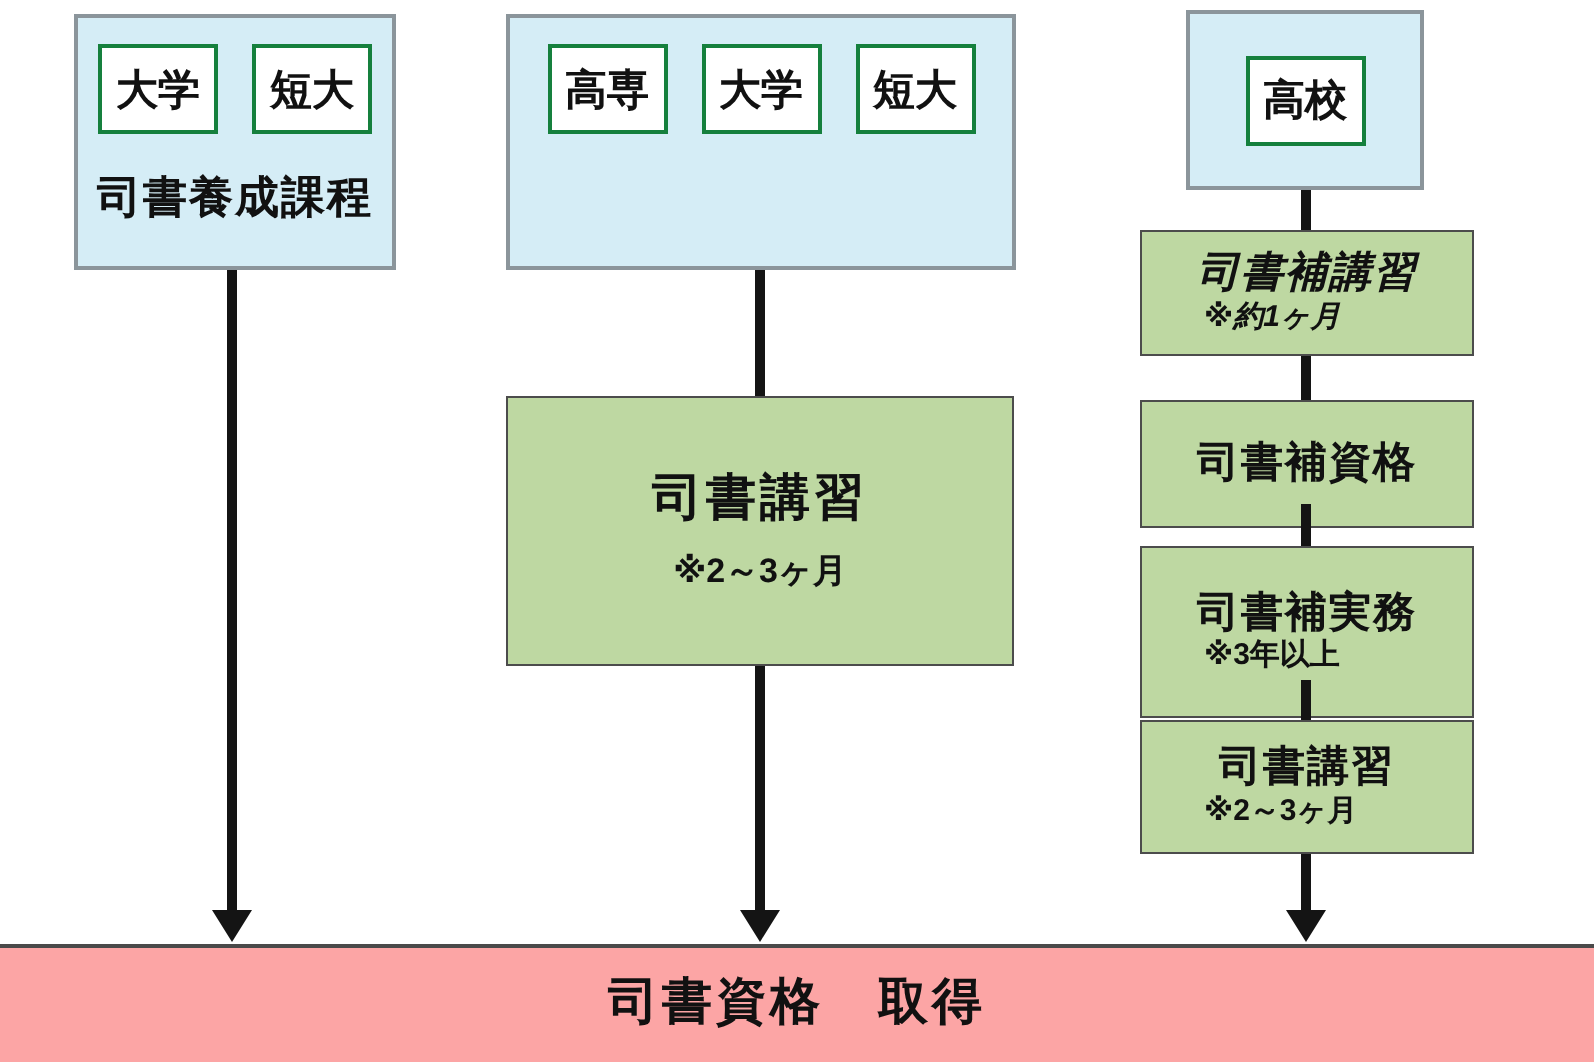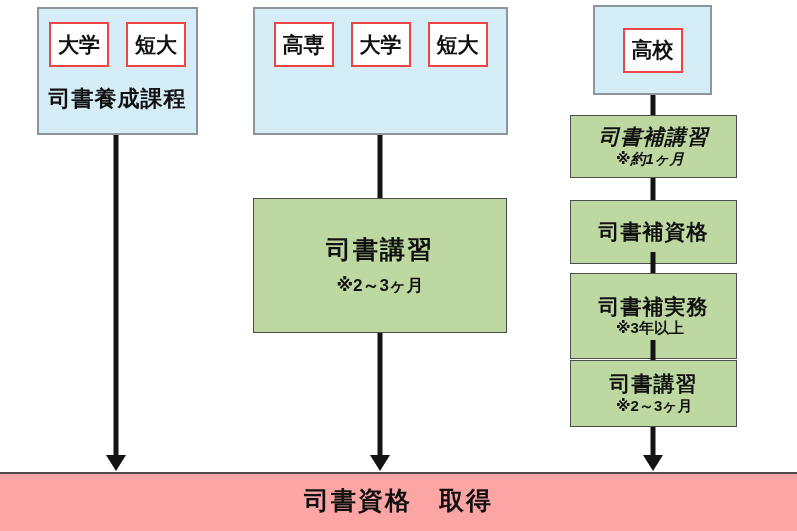--- a/index.html
+++ b/index.html
@@ -23,21 +23,21 @@
     align-items: center;
     justify-content: flex-start;
   }
   .chips {
     display: flex;
     gap: 17px;
     margin-top: 13px;
   }
   .chip {
     background: #ffffff;
-    border: 2px solid #ef4444;
+    border: 2px solid #15803d;
     box-sizing: border-box;
     width: 60px; height: 45px;
     display: flex;
     align-items: center;
     justify-content: center;
     font-size: 21px;
     letter-spacing: 0px;
   }
   .bluebox .collabel {
     margin-top: 17px;
@@ -60,21 +60,21 @@
   }
   .greenbox .step-title {
     font-size: 21px;
     letter-spacing: 1px;
     line-height: 1.15;
   }
   .greenbox .step-note {
     font-size: 15px;
     line-height: 1.2;
     align-self: flex-start;
-    padding-left: 45px;
+    padding-left: 31px;
   }
   .greenbox.big .step-title { font-size: 25px; letter-spacing: 2px; }
   .greenbox.big .step-note {
     font-size: 17px;
     align-self: center;
     padding-left: 0;
     margin-top: 12px;
   }
   
   .connector, .shaft {

